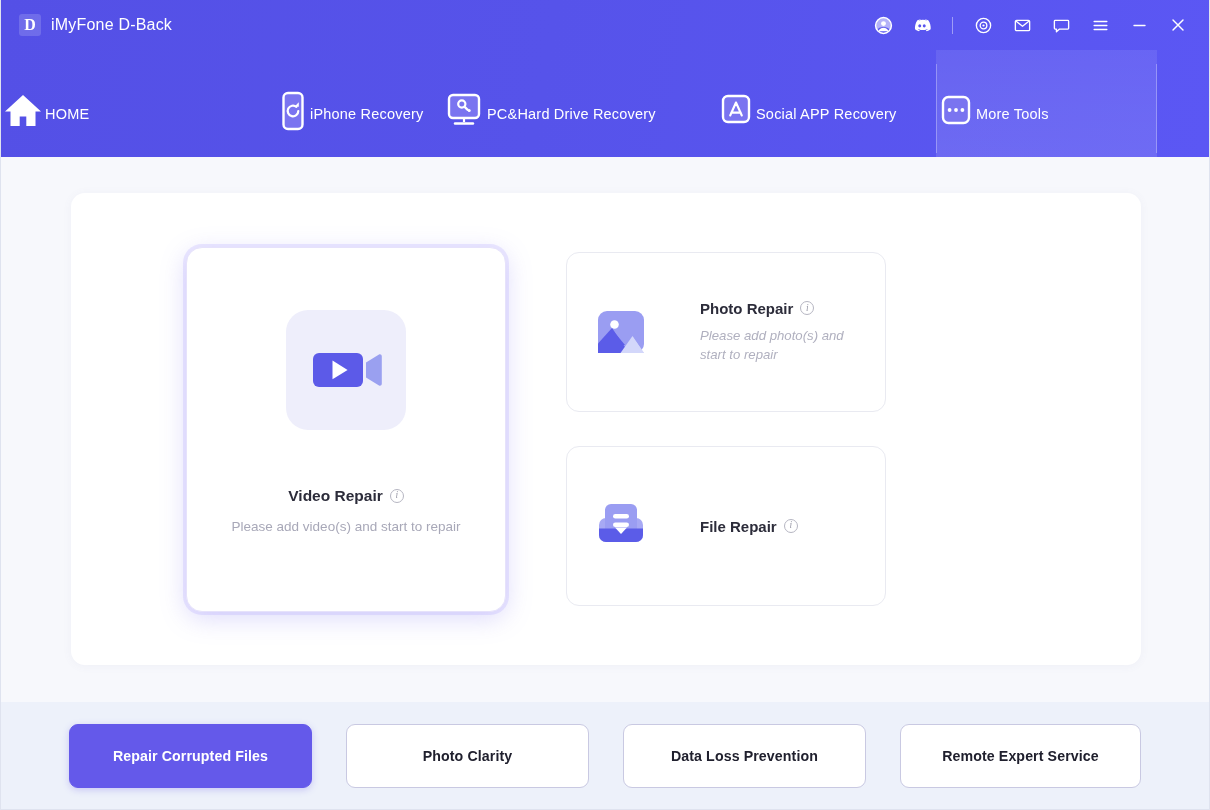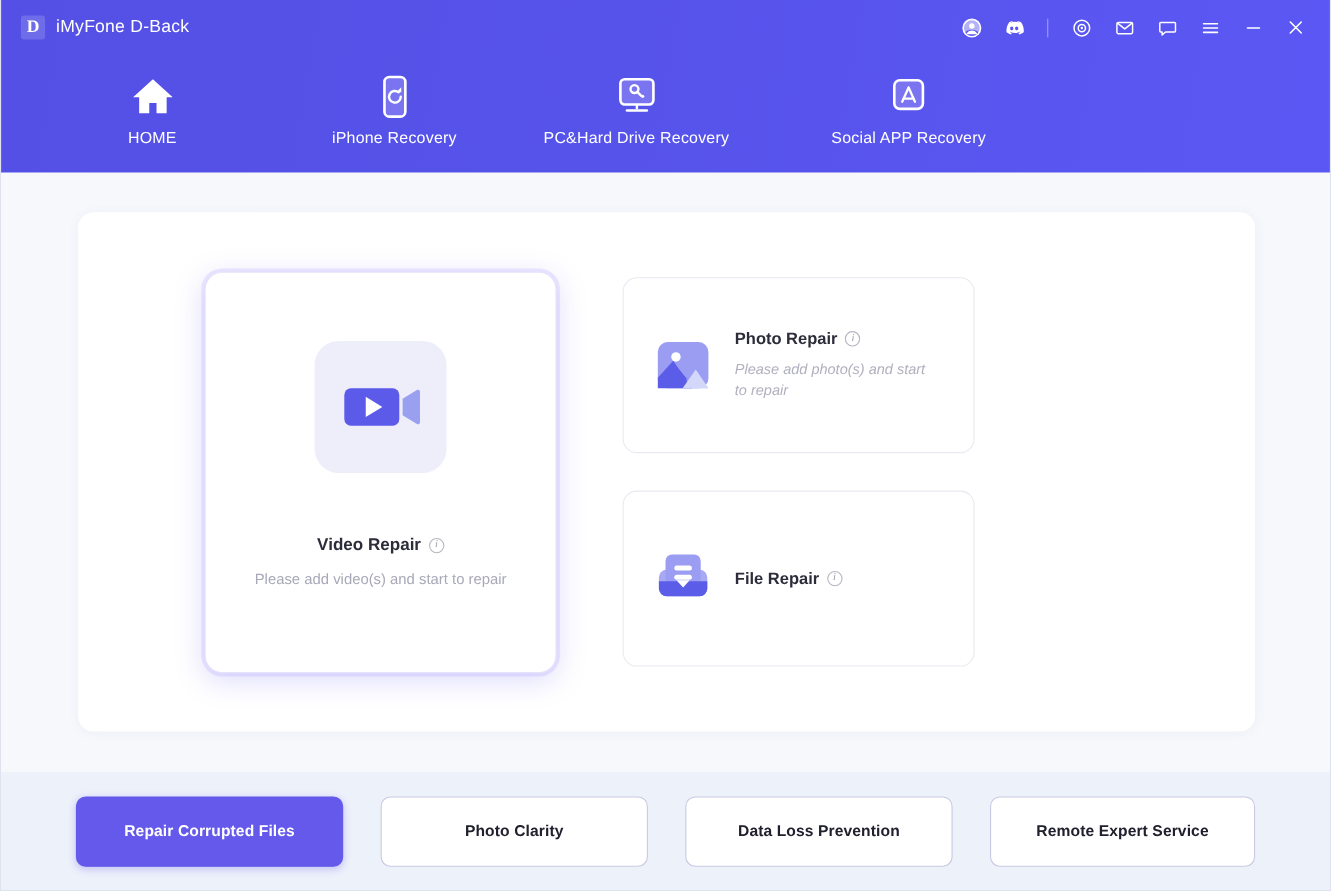--- a/index.html
+++ b/index.html
@@ -69,21 +69,21 @@
   
   .navbar {
     position: relative;
     height: 107px;
     display: flex;
     align-items: stretch;
   }
   .nav-tab {
     position: relative;
     flex: 0 0 auto;
-    display: flex; flex-direction: column;
+    display: flex; flex-direction: row;
     align-items: center; justify-content: flex-start;
     padding-top: 14px;
     cursor: pointer;
     color: #ffffff;
   }
   .nav-tab.w-home        { width: 275px; }
   .nav-tab.w-iphone      { width: 165px; }
   .nav-tab.w-pc          { width: 275px; }
   .nav-tab.w-social      { width: 220px; }
   .nav-tab.w-more        { width: 221px; }
@@ -177,21 +177,21 @@
     align-items: center;
     padding: 0 22px 0 28px;
     gap: 21px;
     cursor: pointer;
   }
   .side-icon {
     width: 52px; height: 52px;
     flex: 0 0 52px;
     display: flex; align-items: center; justify-content: center;
   }
-  .side-text { display: flex; flex-direction: column; }
+  .side-text { display: flex; flex-direction: column; margin-left: 32px; }
   .side-title {
     display: flex; align-items: center; gap: 7px;
     font-size: 15px;
     font-weight: bold;
     color: #2c2c3a;
   }
   .side-desc {
     margin-top: 10px;
     font-size: 13.2px;
     line-height: 1.42;
@@ -360,20 +360,31 @@
       <div class="nav-tab w-social">
         <div class="nav-icon">
           <svg width="40" height="40" viewBox="0 0 40 40">
             <rect x="7" y="5" width="26" height="26" rx="5" fill="#7a74f0" stroke="#ffffff" stroke-width="2.4"></rect>
             <path d="M20 11.5 14.2 24.5M20 11.5l5.8 13M15.3 21.6h9.4" stroke="#ffffff" stroke-width="2.1" stroke-linecap="round"></path>
           </svg>
         </div>
         <div class="nav-label">Social APP Recovery</div>
       </div>
 
+      <div class="nav-tab w-more active">
+        <div class="nav-icon">
+          <svg width="40" height="40" viewBox="0 0 40 40">
+            <rect x="7" y="6" width="26" height="26" rx="5.5" fill="#7a74f0" stroke="#ffffff" stroke-width="2.4"></rect>
+            <circle cx="13.6" cy="19" r="1.9" fill="#ffffff"></circle>
+            <circle cx="20" cy="19" r="1.9" fill="#ffffff"></circle>
+            <circle cx="26.4" cy="19" r="1.9" fill="#ffffff"></circle>
+          </svg>
+        </div>
+        <div class="nav-label">More Tools</div>
+      </div>
 
     </div>
   </div>
 
   <div class="body-area">
     <div class="content-card">
 
       <div class="video-card">
         <div class="video-thumb">
           <svg width="74" height="56" viewBox="0 0 74 56">

